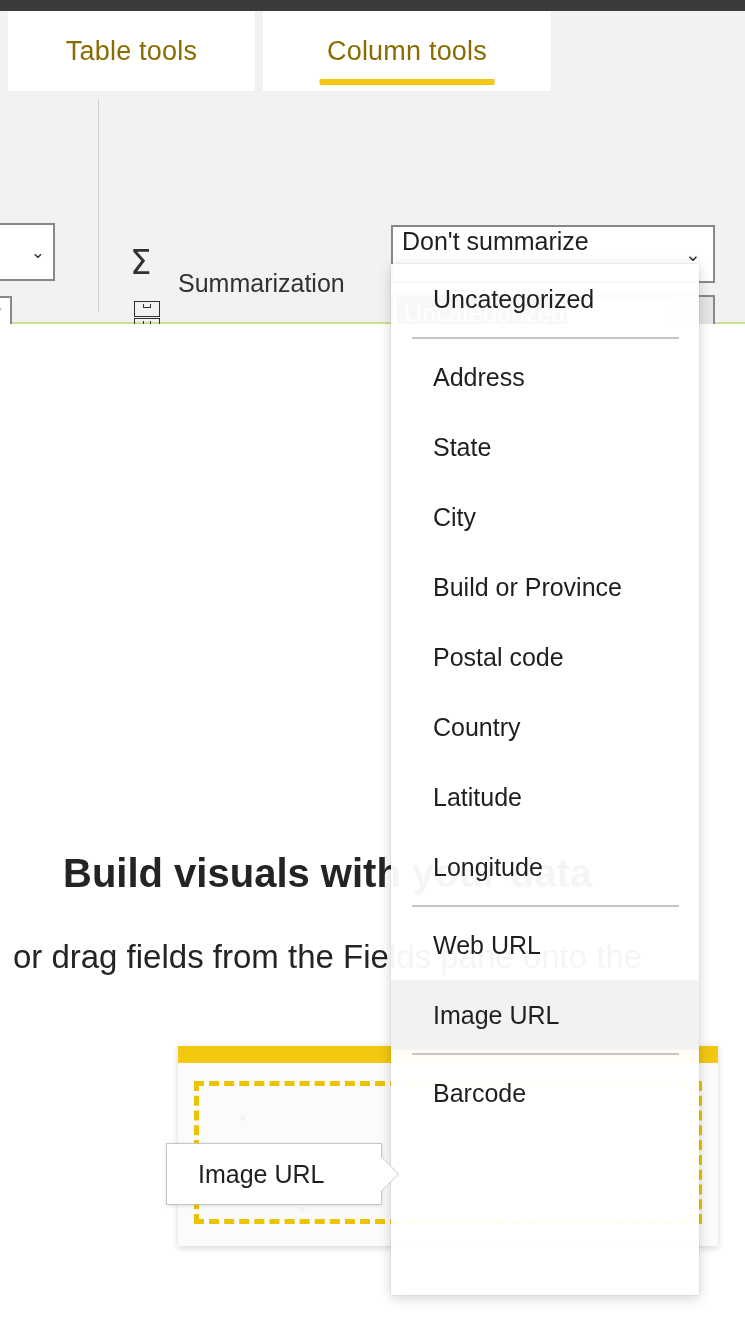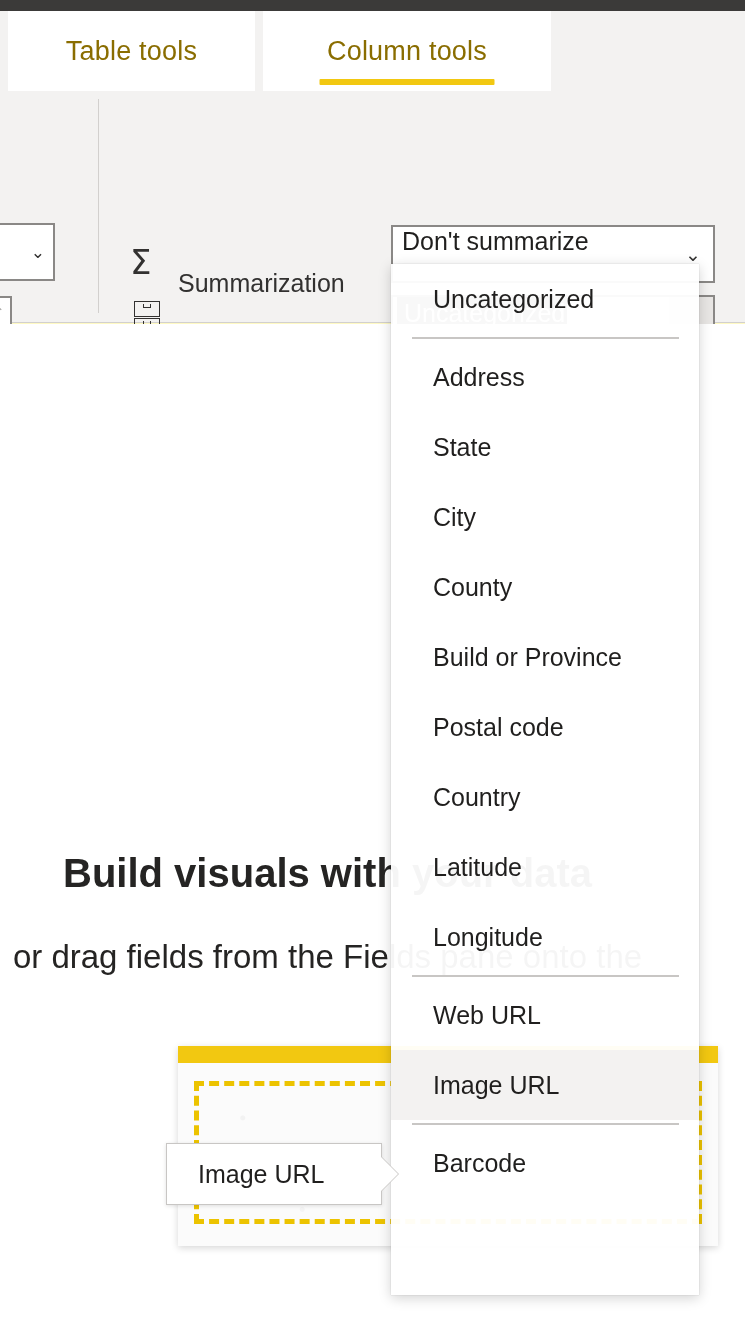--- a/index.html
+++ b/index.html
@@ -2,21 +2,21 @@
 <html><head>
 <meta charset="utf-8">
 <style>
   * { box-sizing: border-box; margin: 0; padding: 0; }
   html, body {
     width: 745px; height: 1342px;
     overflow: hidden;
     font-family: "Liberation Sans", sans-serif;
     background: #ffffff;
   }
-  #root { position: relative; width: 745px; height: 1342px; overflow: hidden; background:#fef9c3; }
+  #root { position: relative; width: 745px; height: 1342px; overflow: hidden; background:#bef264; }
 
   
   .titlebar {
     position:absolute; left:0; top:0; width:745px; height:11px;
     background:#3b3a39;
   }
 
   
   .tabstrip {
     position:absolute; left:0; top:11px; width:745px; height:80px;
@@ -284,23 +284,20 @@
       <div class="menu-item">
         <span>Address</span>
       </div>
       <div class="menu-item">
         <span>State</span>
       </div>
       <div class="menu-item">
         <span>City</span>
       </div>
       <div class="menu-item">
-        <span>County</span>
-      </div>
-      <div class="menu-item">
         <span>Build or Province</span>
       </div>
       <div class="menu-item">
         <span>Postal code</span>
       </div>
       <div class="menu-item">
         <span>Country</span>
       </div>
       <div class="menu-item">
         <span>Latitude</span>

